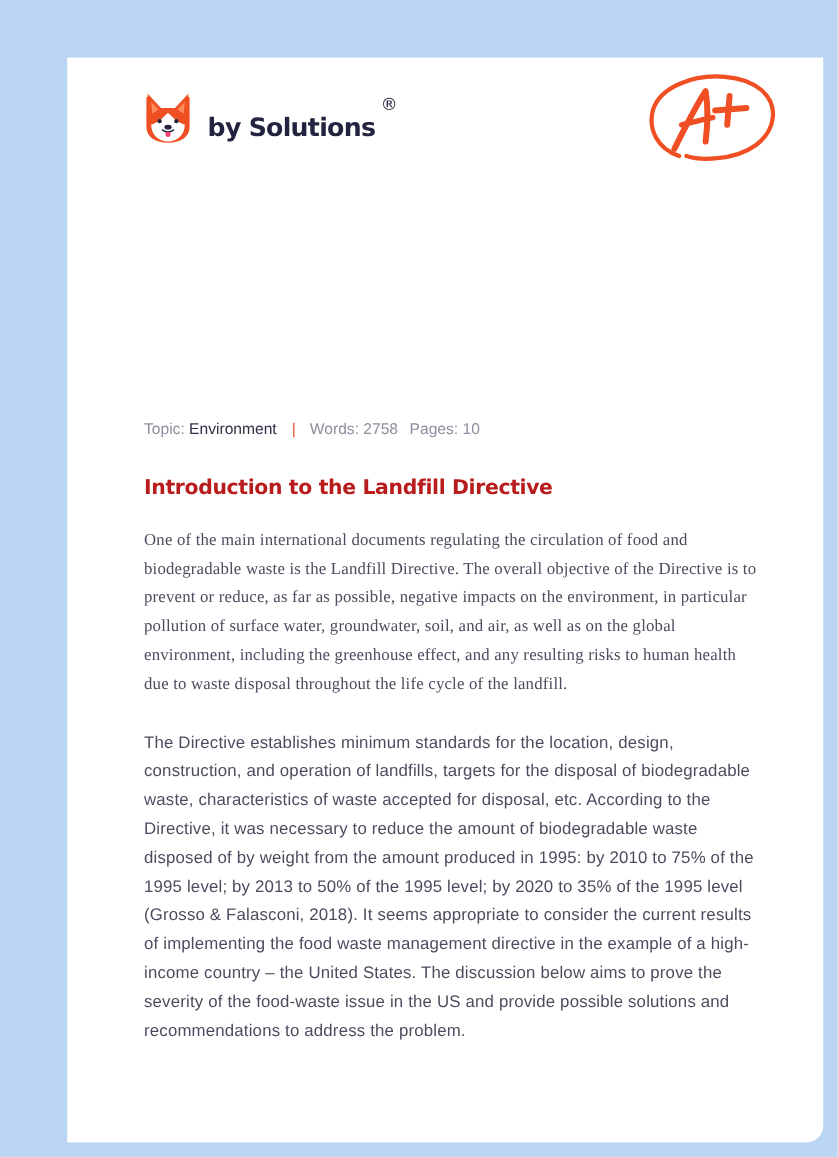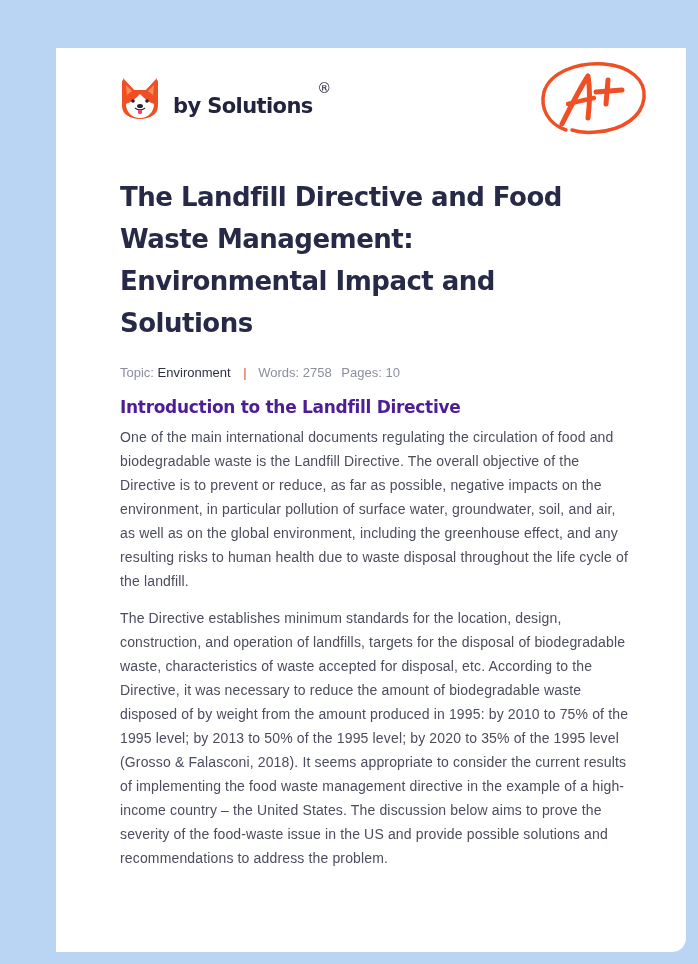--- a/index.html
+++ b/index.html
@@ -69,21 +69,21 @@
       font-family: "DejaVu Sans", sans-serif;
       font-weight: bold;
       font-size: 26px;
       line-height: 42px;
       color: #262a47;
       letter-spacing: -0.5px;
     }
     .meta {
       position: absolute;
       left: 64px;
-      top: 317px;
+      top: 302px;
       font-size: 13px;
       color: #8b8e9e;
       white-space: nowrap;
     }
     .meta .topic-value {
       color: #2d3047;
     }
     .meta .sep {
       color: #d9542b;
       margin: 0 8px 0 9px;
@@ -92,34 +92,34 @@
       margin-left: 6px;
     }
     .section-heading {
       position: absolute;
       left: 64px;
       top: 349px;
       margin: 0;
       font-family: "DejaVu Sans", sans-serif;
       font-weight: bold;
       font-size: 17px;
-      color: #4c1d95;
+      color: #b91c1c;
       letter-spacing: -0.3px;
     }
     .para {
       position: absolute;
       left: 64px;
       width: 512px;
       margin: 0;
       font-size: 14px;
       line-height: 24px;
       color: #4b4d5e;
       letter-spacing: 0.15px;
     }
-    .para-1 { top: 377px; }
+    .para-1 { top: 391px; font-family: Liberation Serif, serif; }
     .para-2 { top: 558px; }
   </style>
 </head>
 <body>
 
 <div class="card">
 
   <div class="logo">
     <svg class="logo-mark" viewBox="0 0 40 44">
 
@@ -149,21 +149,20 @@
   </div>
 
   <svg class="grade-badge" viewBox="0 0 112 82">
     <path d="M28 72 C10 66 2 50 6 34 C12 14 40 4 66 6 C92 8 108 22 106 40 C104 58 86 72 58 74 C48 75 40 74 34 72" stroke="#f04e23" stroke-width="3.5" fill="none" stroke-linecap="round"></path>
     <path d="M24 66 C34 46 42 30 50 18 C52 30 52 44 50 60" stroke="#f04e23" stroke-width="5" fill="none" stroke-linecap="round" stroke-linejoin="round"></path>
     <path d="M30 46 C38 44 46 42 56 40" stroke="#f04e23" stroke-width="4.5" fill="none" stroke-linecap="round"></path>
     <path d="M70 22 L68 46" stroke="#f04e23" stroke-width="5" fill="none" stroke-linecap="round"></path>
     <path d="M58 34 L84 32" stroke="#f04e23" stroke-width="5" fill="none" stroke-linecap="round"></path>
   </svg>
 
-  <h1 class="title">The Landfill Directive and Food Waste Management: Environmental Impact and Solutions</h1>
 
   <div class="meta">
     <span>Topic:</span>
     <span class="topic-value">Environment</span>
     <span class="sep">|</span>
     <span>Words:</span>
     <span>2758</span>
     <span class="pages">Pages:</span>
     <span>10</span>
   </div>

